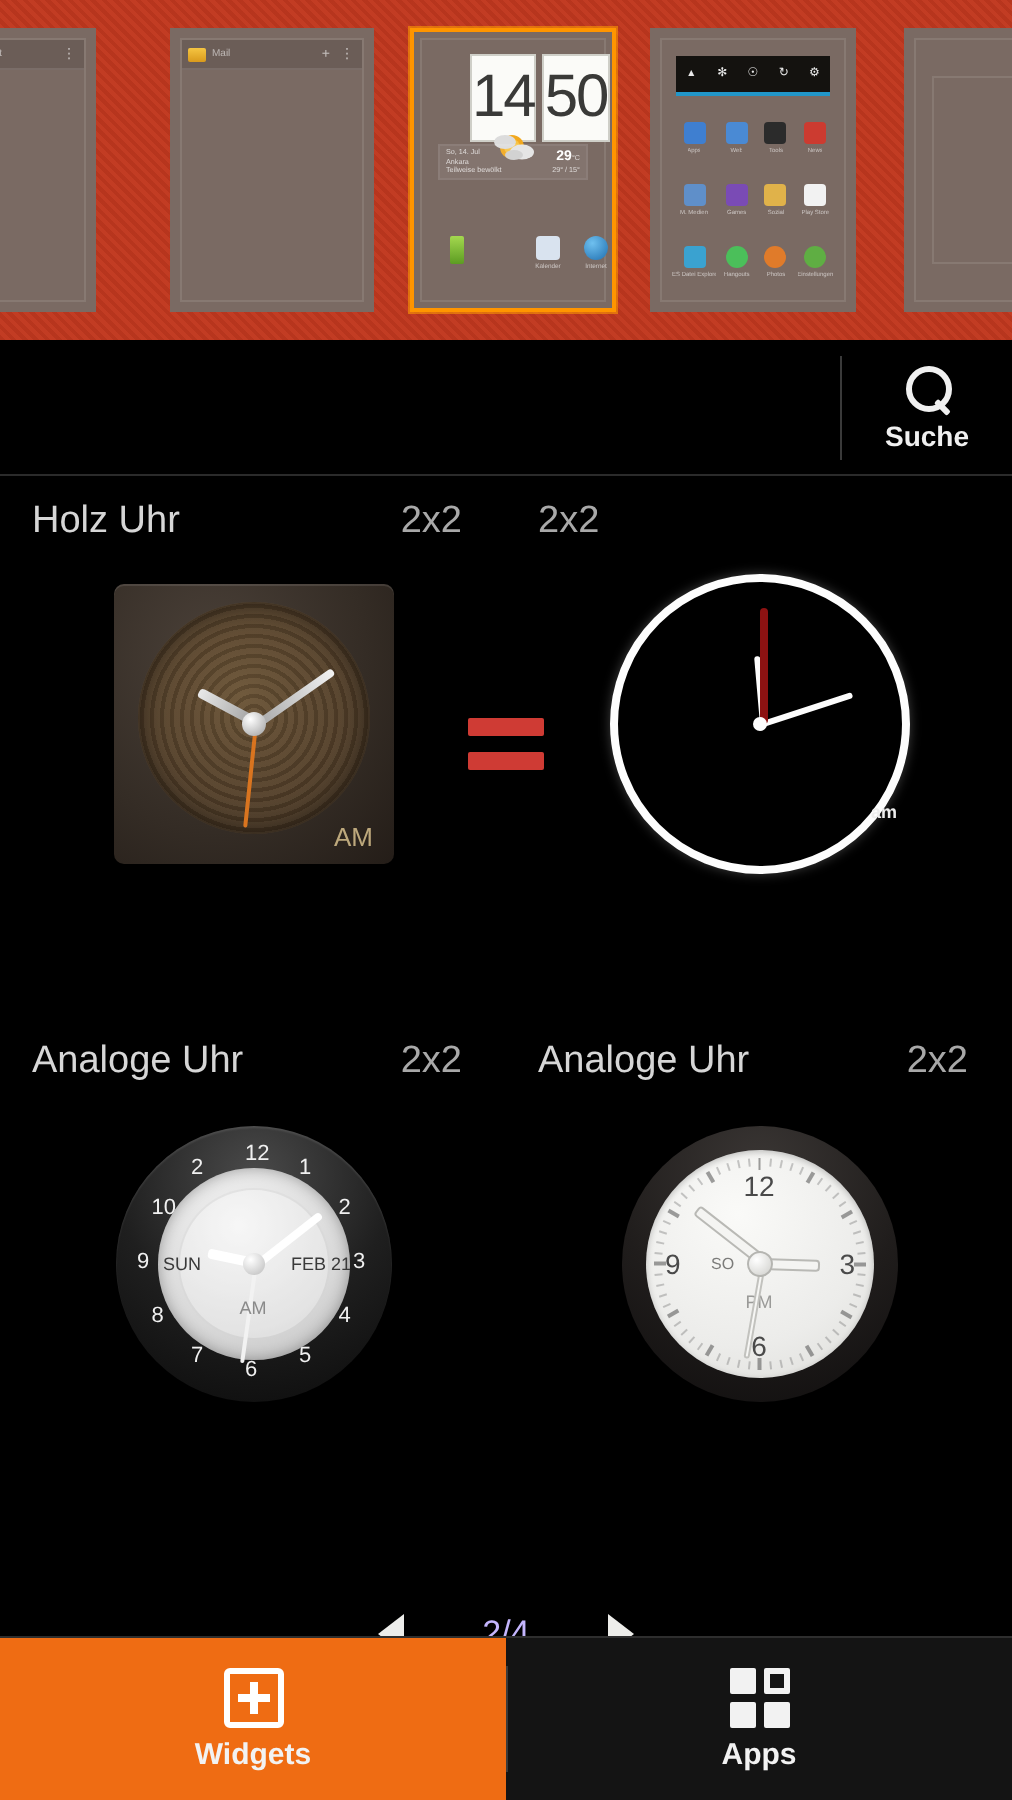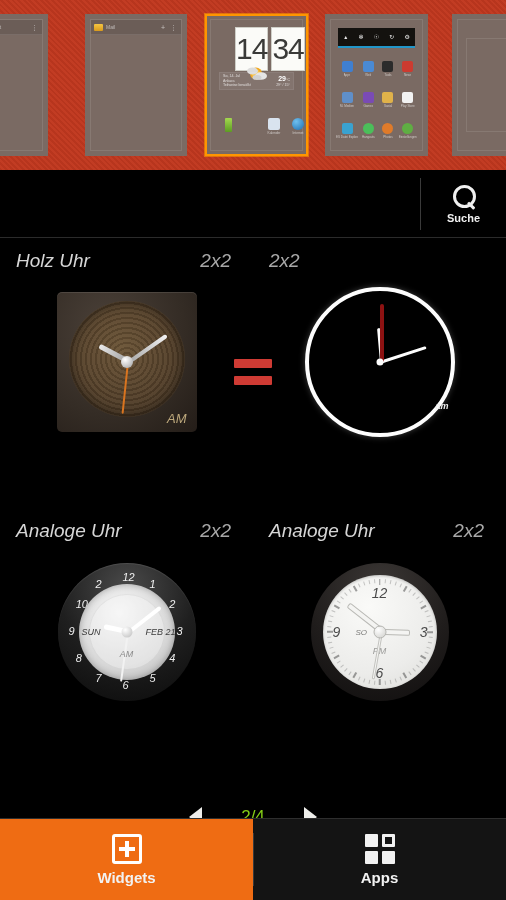--- a/index.html
+++ b/index.html
@@ -117,26 +117,26 @@
   .search-glyph { position: relative; width: 26px; height: 26px; }
   .search-glyph::before {
     content: ""; position: absolute; left: 2px; top: 1px;
     width: 17px; height: 17px; border: 3px solid #f0f0f0; border-radius: 50%;
   }
   .search-glyph::after {
     content: ""; position: absolute; left: 17px; top: 17px;
     width: 9px; height: 3px; background: #f0f0f0;
     transform: rotate(45deg); transform-origin: left center; border-radius: 1px;
   }
-  .search-label { font-size: 11px; color: #f0f0f0; font-weight: bold; }
+  .search-label { font-size: 14px; color: #f0f0f0; font-weight: bold; }
 
   
   .grid { position: relative; width: 506px; height: 555px; background: #000; }
   .wrow { position: relative; display: flex; height: 270px; }
-  .wcell { position: relative; flex: 1; font-style: italic; }
+  .wcell { position: relative; flex: 1; }
   .wcell-head {
     display: flex; align-items: baseline; justify-content: space-between;
     padding: 12px 22px 0 16px;
   }
   .wname { font-size: 19px; color: #d6d6d6; }
   .wsize { font-size: 19px; color: #a8a8a8; }
   .wpreview { position: relative; width: 100%; height: 180px;
               display: flex; align-items: center; justify-content: center; }
 
   .eq { position: absolute; left: 50%; transform: translate(-50%,-50%);
@@ -234,21 +234,21 @@
   .ticks i { position: absolute; left: 50%; top: 50%; transform-origin: 0 0; display: block; }
 
   
   .pager { position: relative; width: 506px; height: 48px;
            display: flex; align-items: center; justify-content: center; gap: 34px;
            background: #000; }
   .arrow-l { width: 0; height: 0; border-top: 10px solid transparent;
              border-bottom: 10px solid transparent; border-right: 13px solid #ededea; cursor: pointer; }
   .arrow-r { width: 0; height: 0; border-top: 10px solid transparent;
              border-bottom: 10px solid transparent; border-left: 13px solid #ededea; cursor: pointer; }
-  .page-ind { font-size: 17px; color: #84cc16; min-width: 34px; text-align: center; }
+  .page-ind { font-size: 17px; color: #c4b5fd; min-width: 34px; text-align: center; }
 
   
   .tabbar { position: absolute; bottom: 0; left: 0; width: 506px; height: 82px;
             background: #141414; border-top: 1px solid #2e2e2e; display: flex; }
   .tab { flex: 1; display: flex; flex-direction: column; align-items: center;
          justify-content: center; gap: 5px; cursor: pointer; position: relative; }
   .tab.active { background: #ef6c13; }
   .tab + .tab::before { content: ""; position: absolute; left: 0; top: 14px;
                         bottom: 14px; width: 1px; background: #3a3a3a; }
   .tab-label { font-size: 15px; color: #f2f2f2; font-weight: bold; }
@@ -289,21 +289,21 @@
           <div class="mini-btn">+</div>
           <div class="mini-btn">⋮</div>
         </div>
       </div>
     </div>
 
     <div class="prev selected" style="left:205px; width:103px;">
       <div class="prev-inner">
         <div class="pv-clock-row">
           <div class="pv-digit">14</div>
-          <div class="pv-digit">34</div>
+          <div class="pv-digit">50</div>
         </div>
         <svg class="pv-sun" viewBox="0 0 52 40">
           <circle cx="24" cy="19" r="12" fill="#f2a81d"></circle>
           <circle cx="24" cy="19" r="8" fill="#f7c344"></circle>
           <ellipse cx="17" cy="14" rx="11" ry="7" fill="#dcdcdc"></ellipse>
           <ellipse cx="34" cy="24" rx="12" ry="7.5" fill="#e4e4e4"></ellipse>
           <ellipse cx="26" cy="27" rx="9" ry="5" fill="#cfcfcf"></ellipse>
         </svg>
         <div class="pv-weather">
           <div class="pv-w-left">

